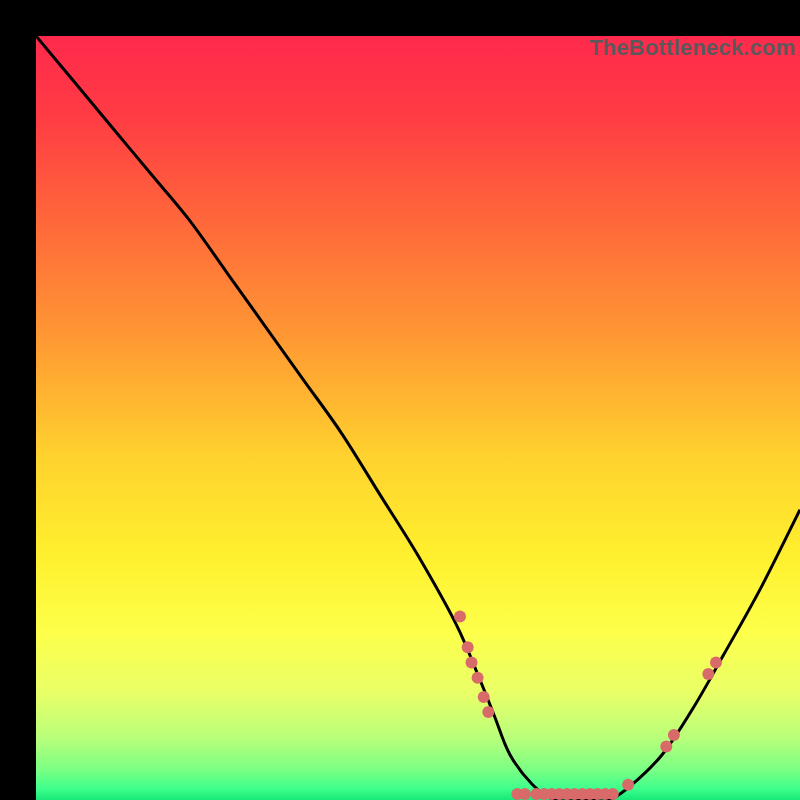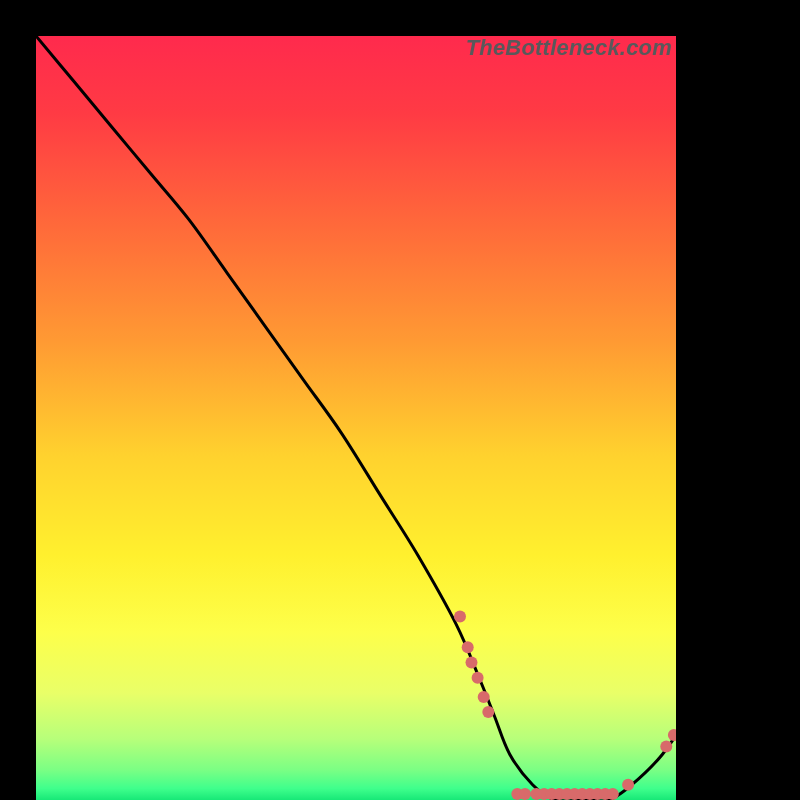--- a/index.html
+++ b/index.html
@@ -17,24 +17,23 @@
     top: 0;
     width: 800px;
     height: 800px;
     box-sizing: border-box;
     border: 18px solid #000;
   }
   .plot-area {
     position: absolute;
     left: 18px;
     top: 18px;
-    width: 640px;
+    width: 764px;
     height: 764px;
     overflow: hidden;
-    font-style: italic;
   }
   .watermark {
     position: absolute;
     top: -1px;
     right: 4px;
     font-size: 22px;
     font-weight: 600;
     color: #58595b;
     letter-spacing: 0.2px;
     user-select: none;

